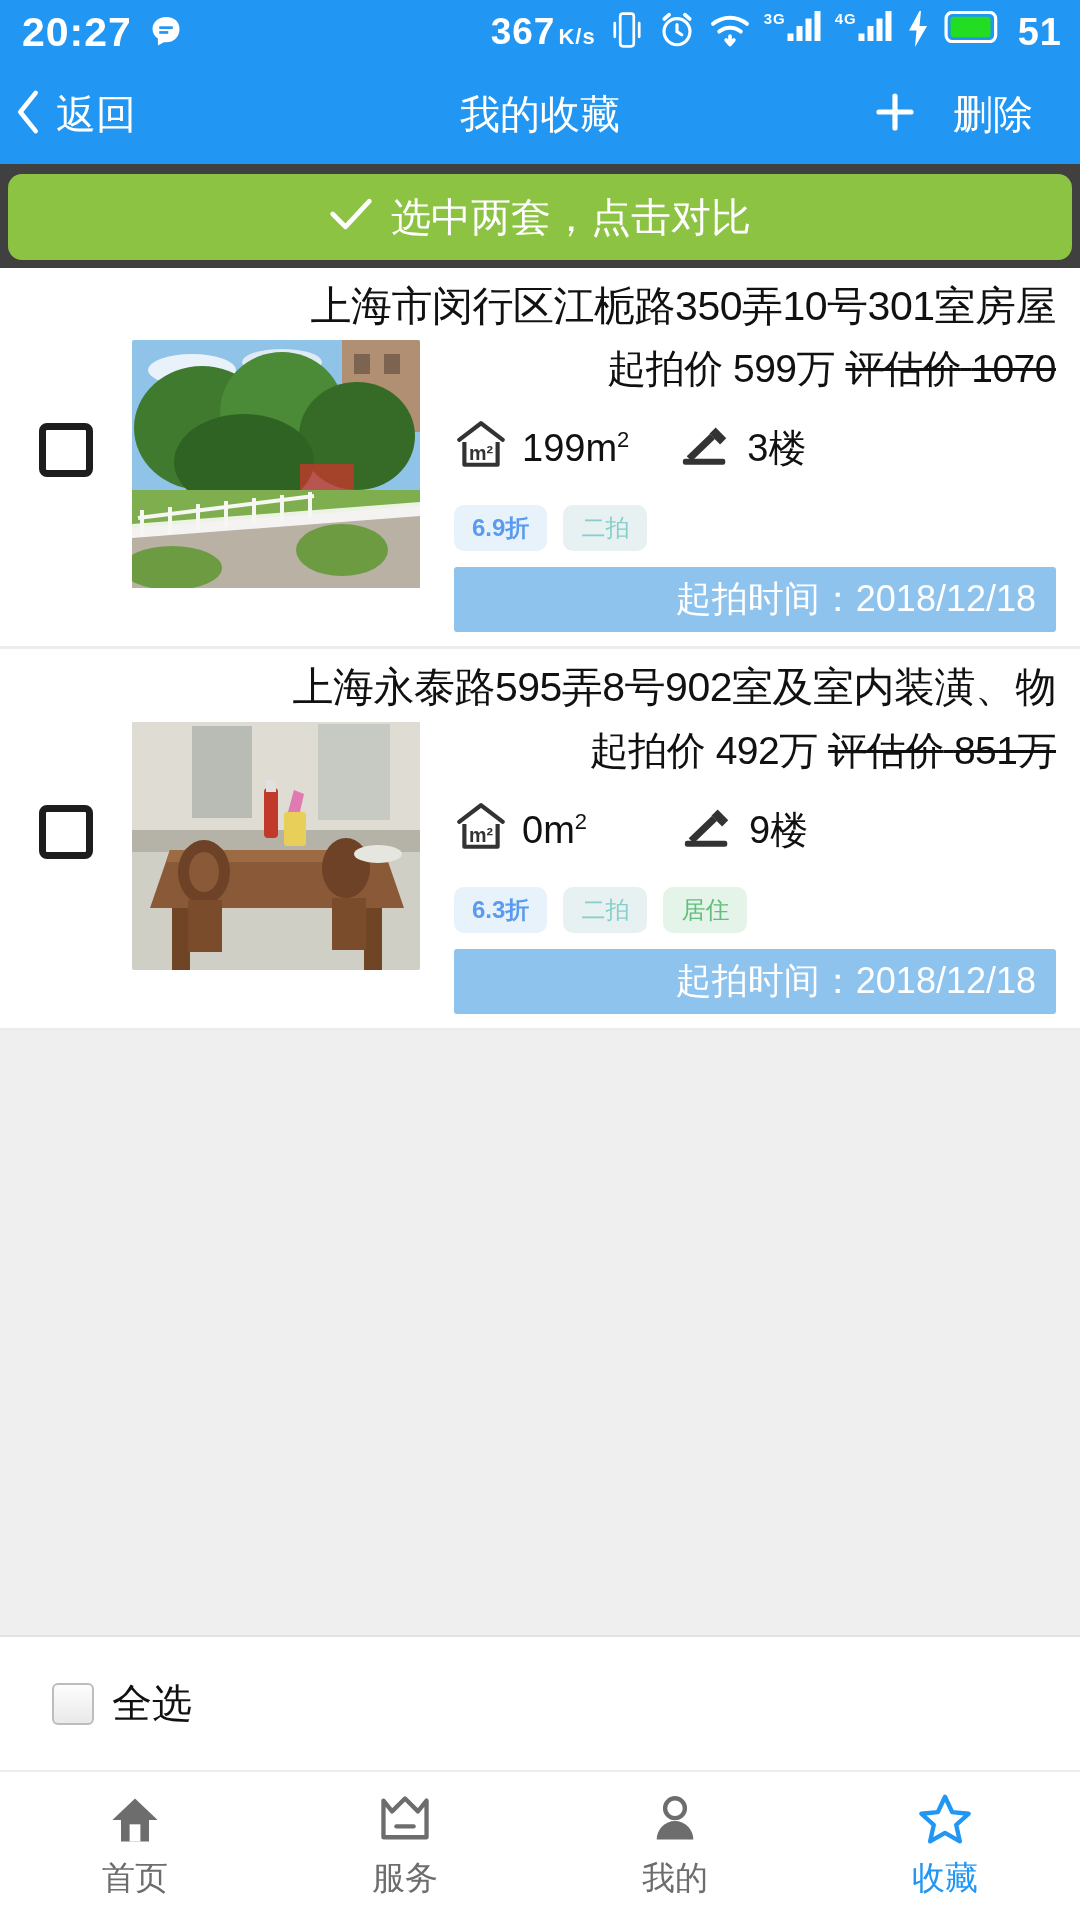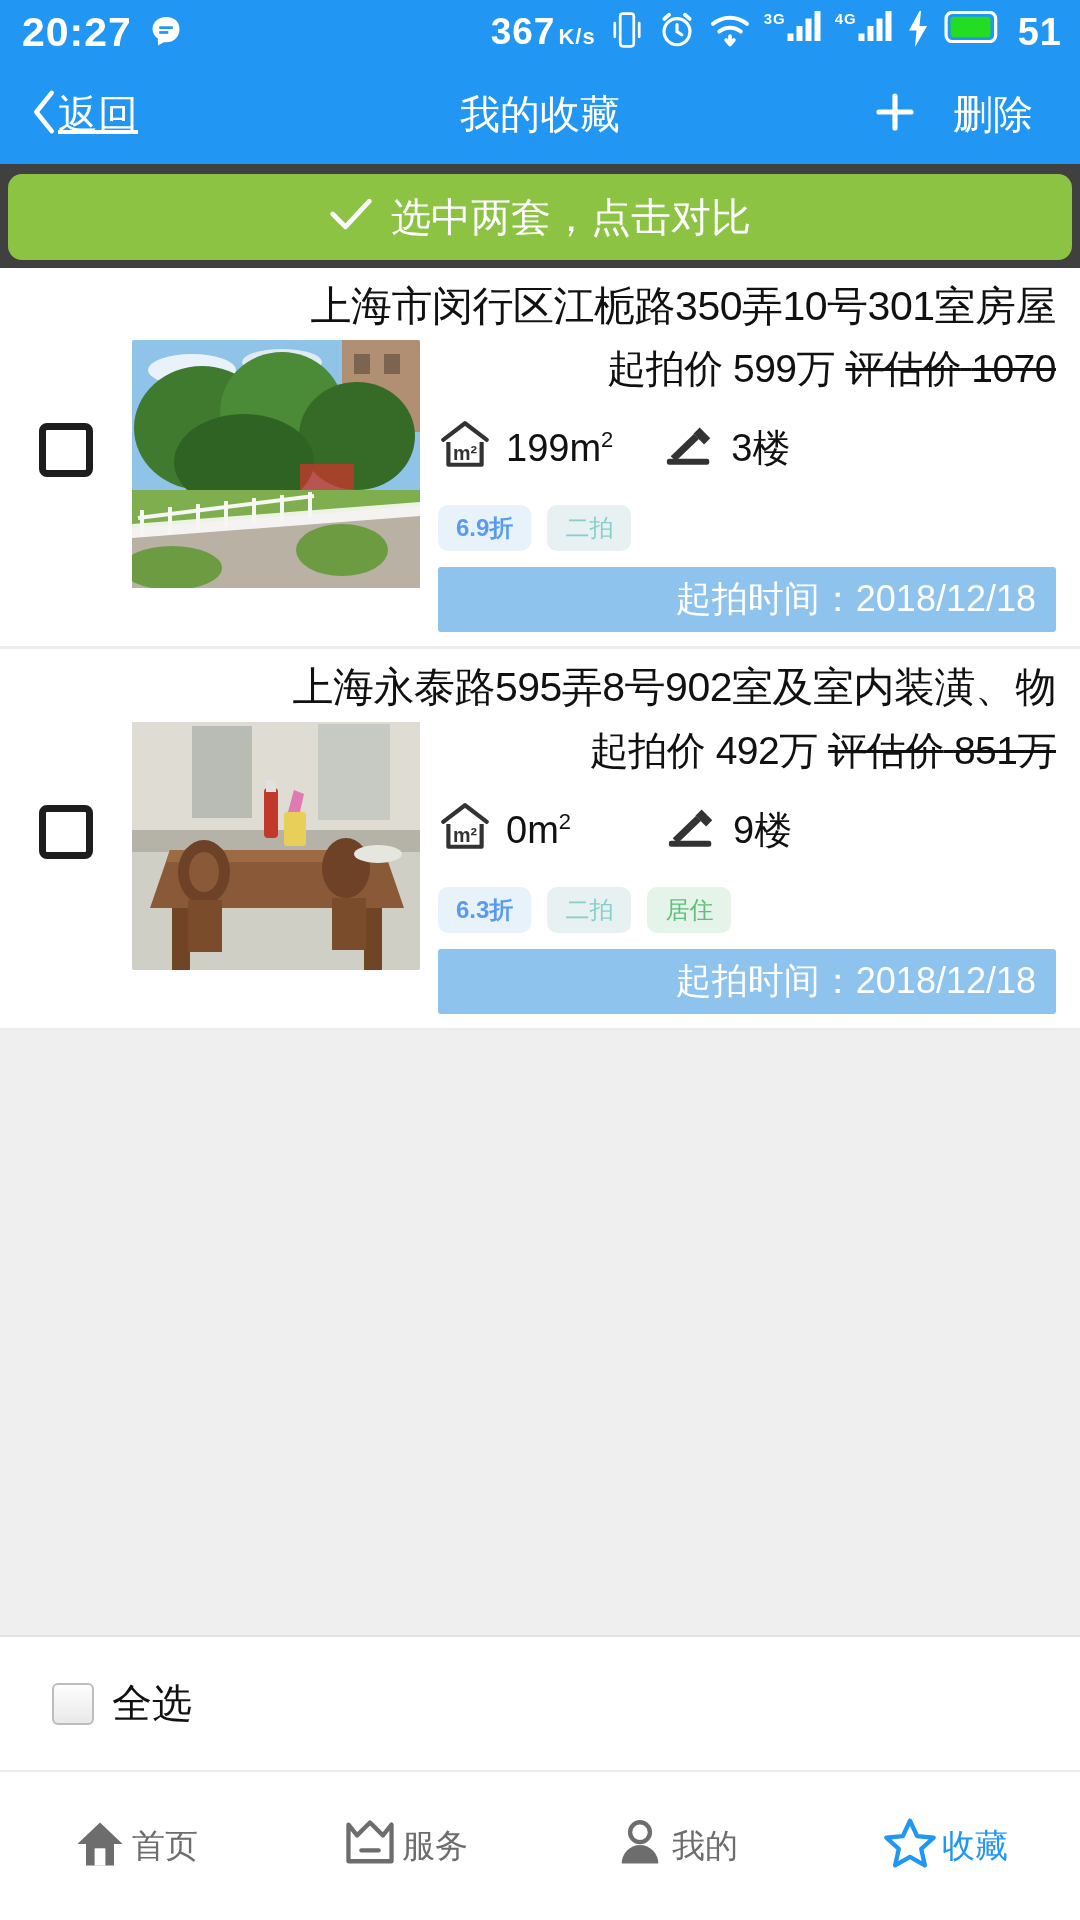--- a/index.html
+++ b/index.html
@@ -24,21 +24,21 @@
   .sb-speed .unit{font-size:22px;margin-left:3px;font-weight:bold;}
   .sb-batt-num{font-size:38px;font-weight:bold;margin-left:4px;}
   .sb-ico{display:flex;align-items:flex-end;}
   .sb-gen{font-size:15px;font-weight:bold;line-height:1;margin-right:1px;align-self:flex-start;}
 
   
   .navbar{
     height:100px; background:#2196f3; color:#fff;
     display:flex; align-items:center; position:relative;
   }
-  .nav-back{display:flex;align-items:center;padding-left:30px;text-decoration:underline;}
+  .nav-back{display:flex;align-items:center;gap:14px;padding-left:14px;}
   .nav-back-label{font-size:40px;}
   .nav-title{
     position:absolute;left:0;right:0;text-align:center;
     font-size:40px;pointer-events:none;
   }
   .nav-right{margin-left:auto;display:flex;align-items:center;gap:34px;padding-right:47px;}
   .nav-del{font-size:40px;}
 
   
   .banner-wrap{background:#404040;padding:10px 8px 8px;}
@@ -63,21 +63,21 @@
   }
   .chk{
     width:54px;height:54px;border:7px solid #1d1d1d;border-radius:8px;background:#fff;
   }
   .card-body{flex:1;padding-right:24px;}
   .card-title{
     font-size:41px;color:#111;line-height:1.18;
     padding:14px 0 10px 0;white-space:nowrap;overflow:hidden;
     letter-spacing:-0.5px;
   }
-  .card-main{display:flex;gap:18px;}
+  .card-main{display:flex;gap:34px;}
   .thumb{
     width:288px;height:248px;flex:0 0 288px;border-radius:2px;overflow:hidden;position:relative;
   }
   .info{flex:1;display:flex;flex-direction:column;}
   .price-row{font-size:39px;color:#111;white-space:nowrap;padding-top:2px;letter-spacing:-0.5px;}
   .price-strike{text-decoration:line-through;}
   .meta-row{display:flex;align-items:center;gap:16px;margin-top:22px;}
   .meta-item{display:flex;align-items:center;gap:14px;font-size:38px;color:#111;}
   .meta-item .val{white-space:nowrap;}
   .sup{font-size:22px;vertical-align:super;}
@@ -108,21 +108,21 @@
     width:270px;background:#e4646c;color:#fff;
     display:flex;align-items:center;justify-content:center;
     font-size:42px;letter-spacing:8px;
   }
 
   
   .tabbar{
     position:absolute;left:0;right:0;bottom:0;height:150px;
     background:#fff;display:flex;border-top:2px solid #ededed;
   }
-  .tab{flex:1;display:flex;flex-direction:row;align-items:center;justify-content:center;gap:4px;}
+  .tab{flex:1;display:flex;flex-direction:column;align-items:center;justify-content:center;gap:4px;}
   .tab-label{font-size:33px;color:#6d6d6d;}
   .tab.active .tab-label{color:#2196f3;}
 </style>
 </head>
 <body>
 
 <div class="statusbar">
   <span class="sb-time">20:27</span>
   <span class="sb-msg">
     <svg width="36" height="36" viewBox="0 0 24 24">

